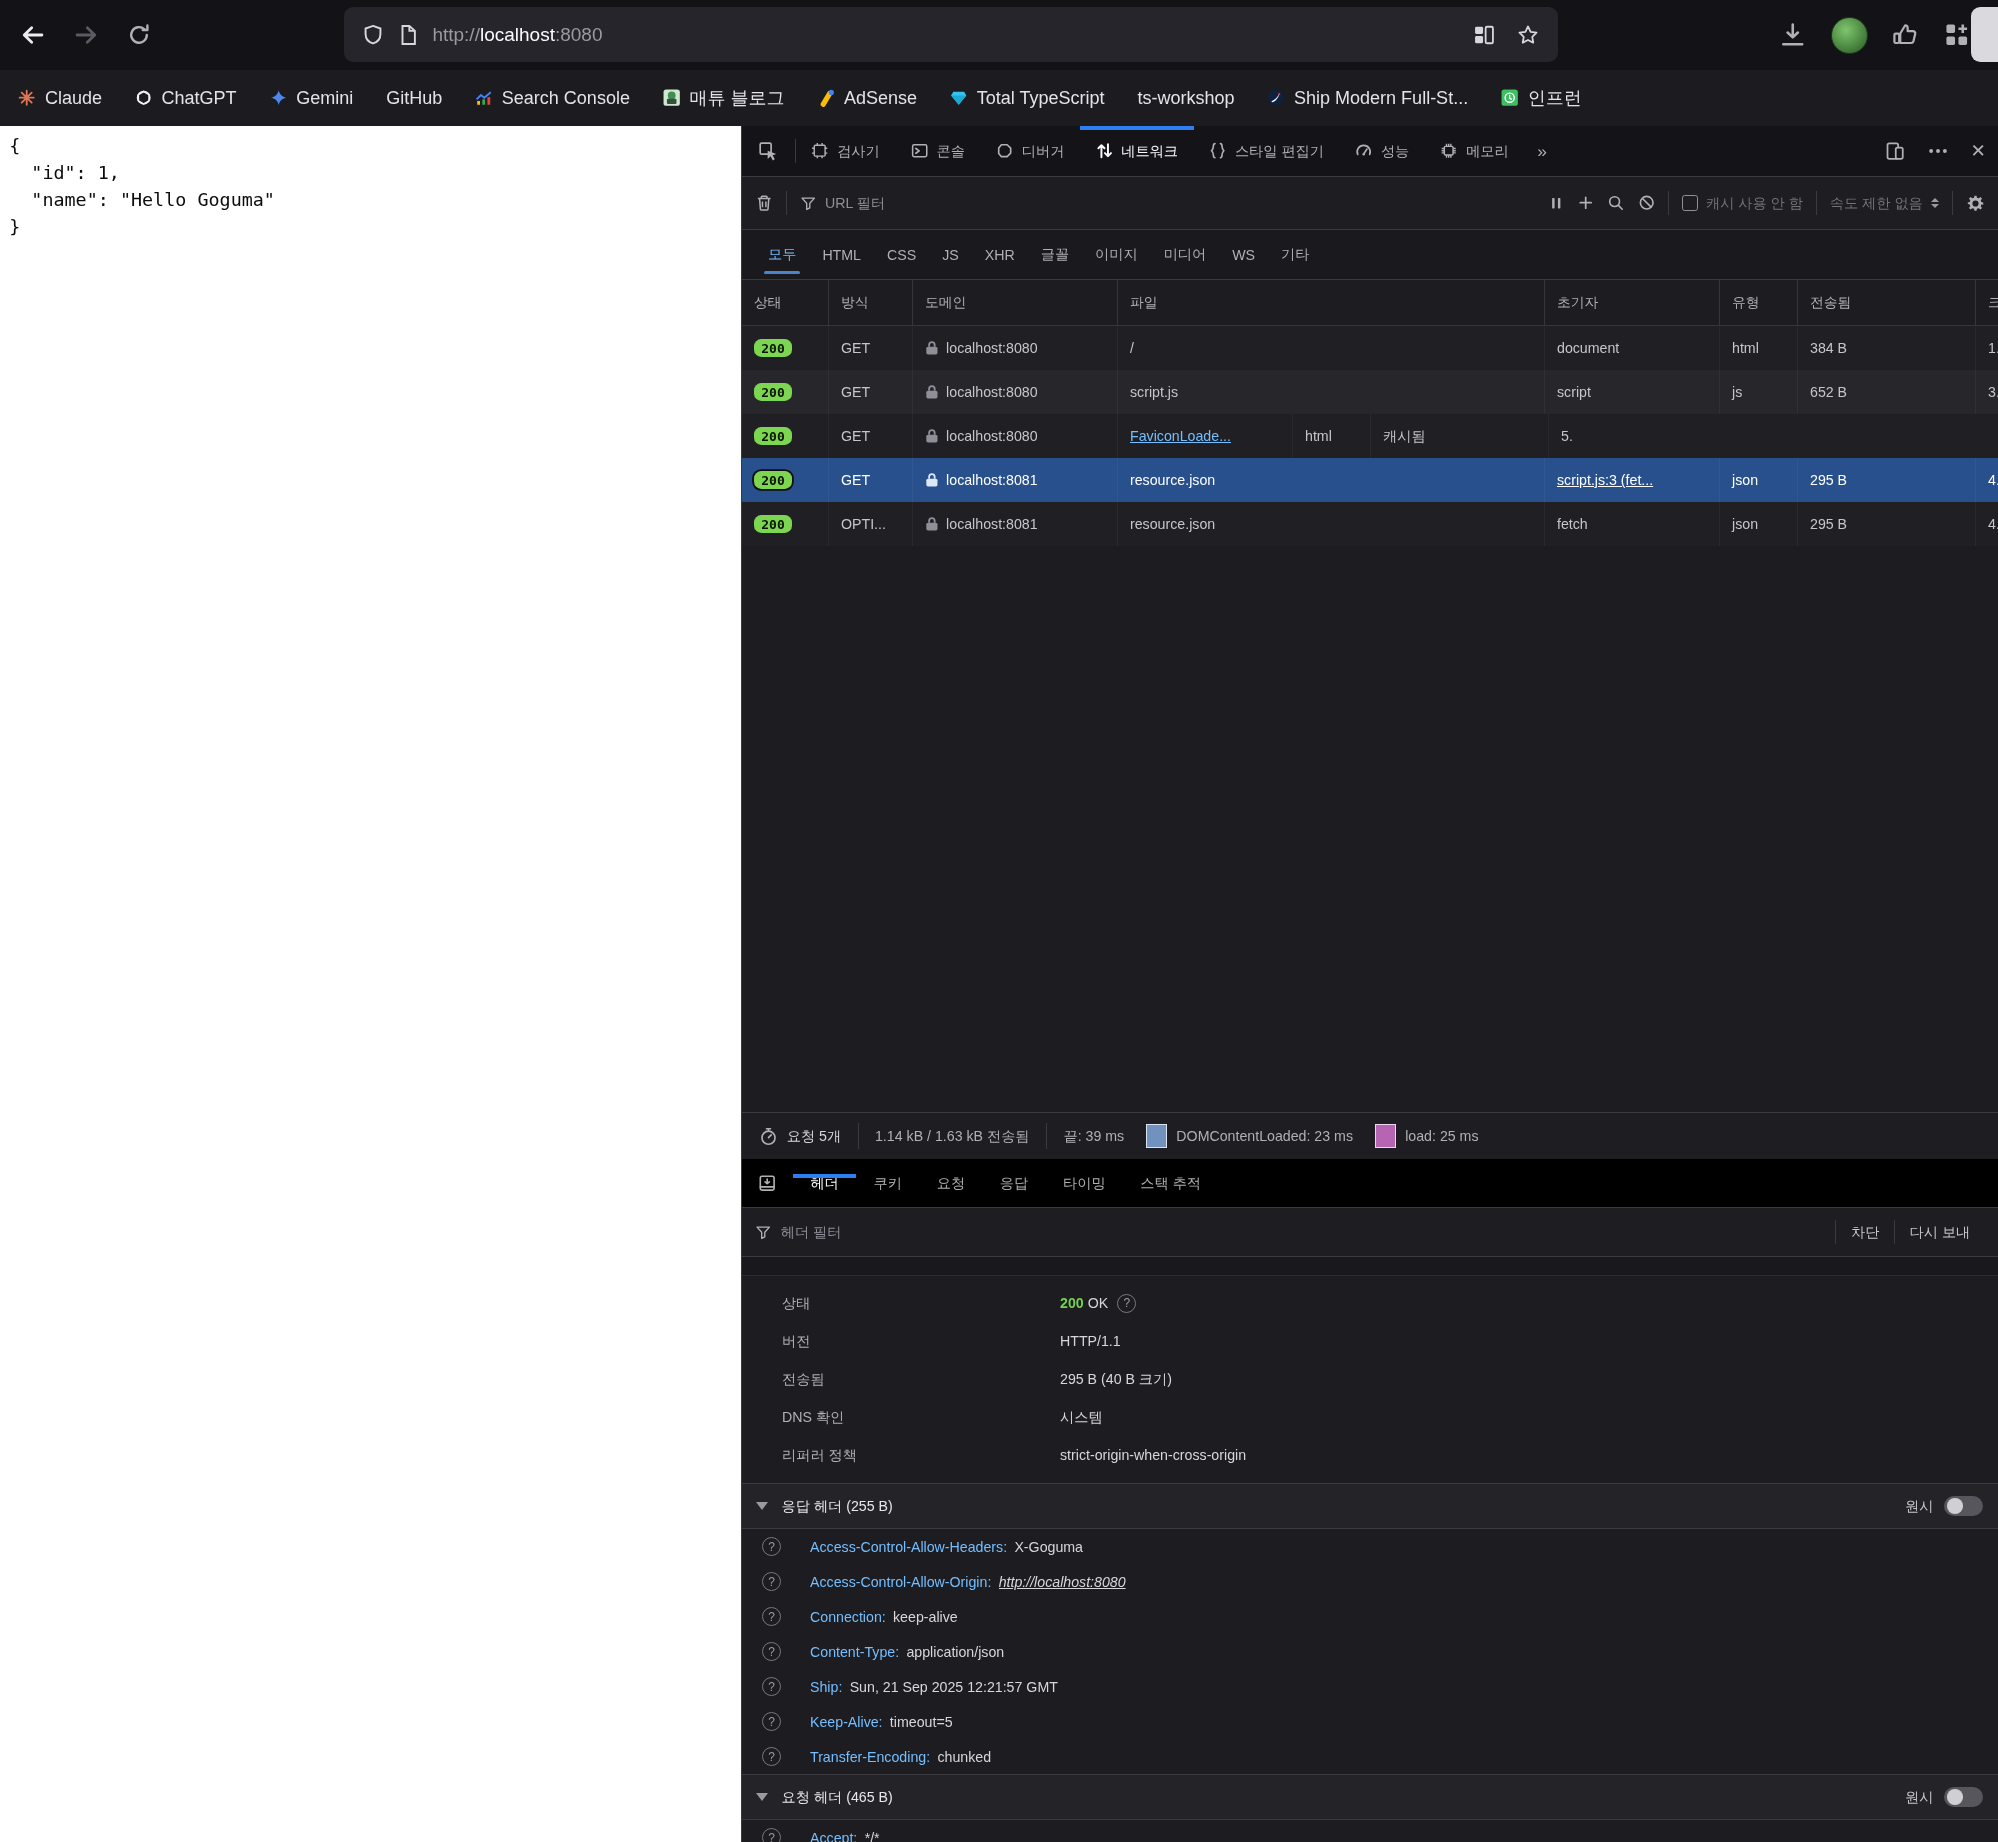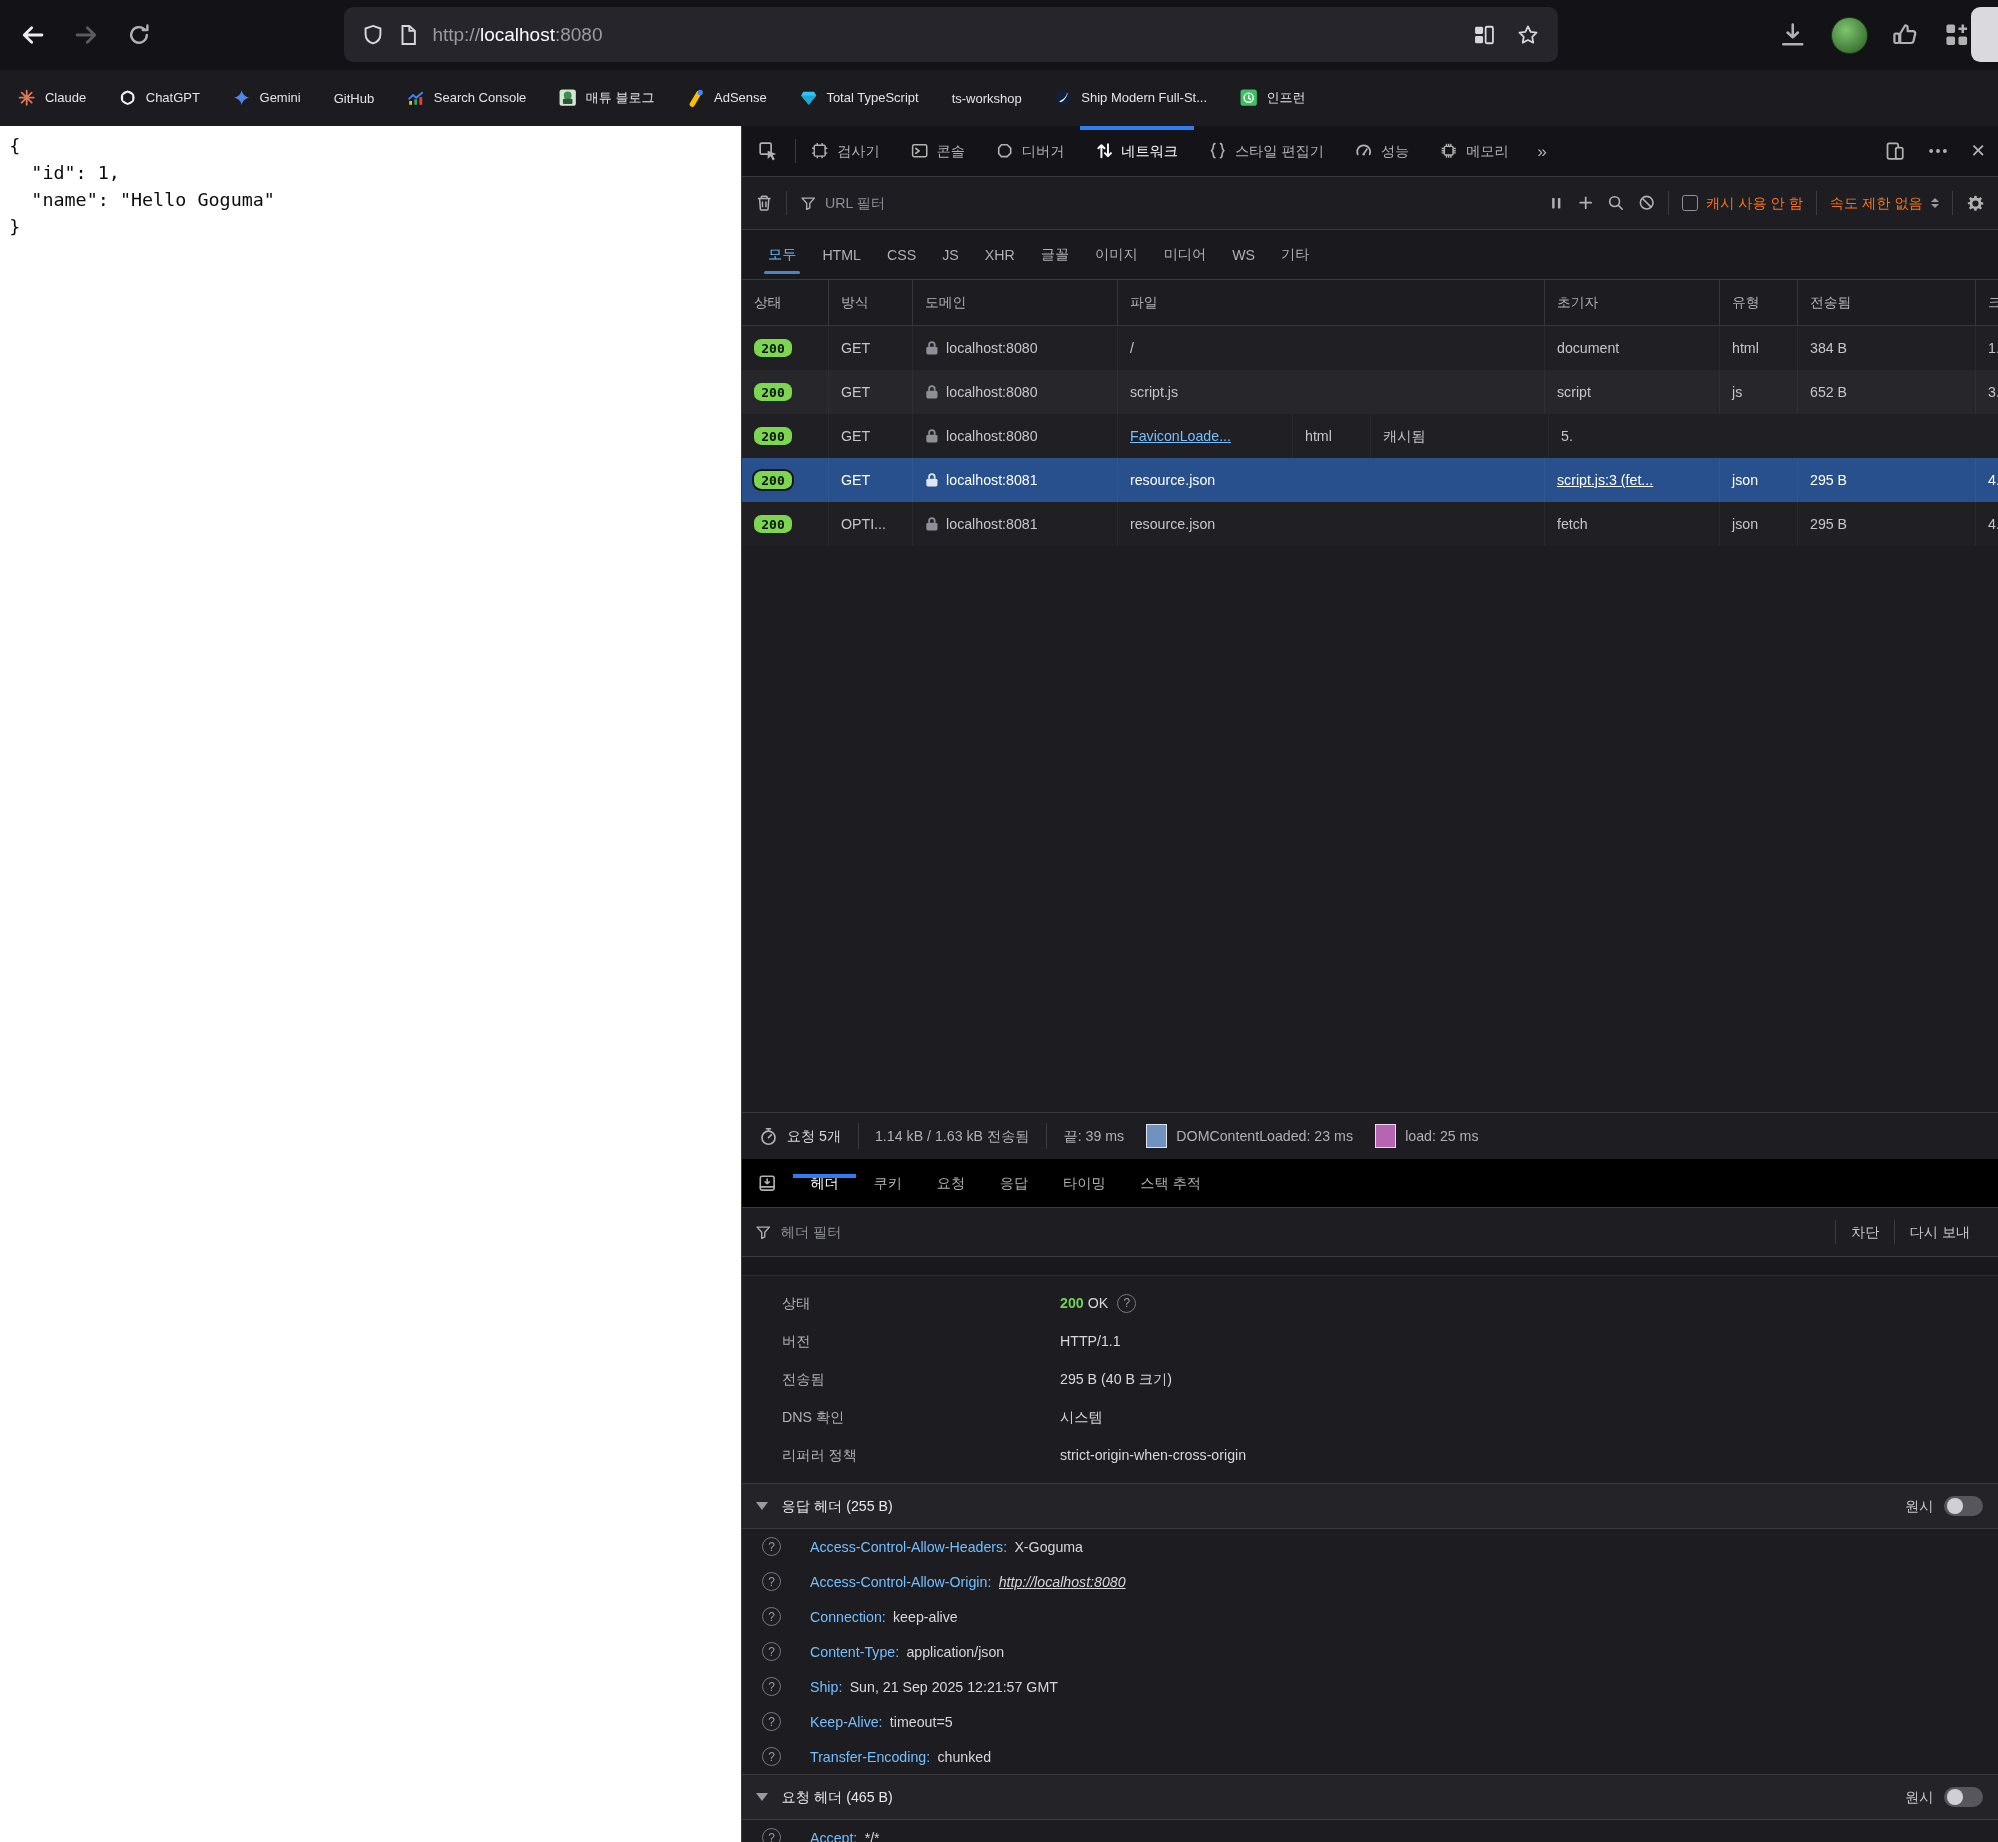--- a/index.html
+++ b/index.html
@@ -19,21 +19,21 @@
   .url-text .host { color:#fbfbfe; }
   .urlbar .right-icons { margin-left:auto; display:flex; align-items:center; gap:20px; color:#d8d8dc; }
   .urlbar .right-icons .ubi { width:24px; height:24px; }
   .tb-right { position:absolute; right:27.5px; top:0; height:70px; display:flex; align-items:center; gap:24px; }
   .tb-icon { width:27.5px; height:27.5px; color:#ededf0; }
   .tb-icon svg { width:27.5px; height:27.5px; }
   .avatar { width:37px; height:37px; border-radius:50%; background:radial-gradient(circle at 40% 35%, #7fc46e 0%, #4c8a42 55%, #2c5428 100%); border:0.9px solid #1e3a1c; }
   .corner-box { position:absolute; right:-13px; top:7.3px; width:40px; height:55px; background:#d9d9de; border-radius:9.2px; }
 
   .bookmarks { height:56px; background:#1b1b20; display:flex; align-items:center; gap:33px; padding-left:18.4px; flex:0 0 auto; overflow:hidden; }
-  .bm { display:flex; align-items:center; gap:9.2px; color:#e4e4e7; font-size:13px; white-space:nowrap; }
+  .bm { display:flex; align-items:center; gap:9.2px; color:#e4e4e7; font-size:18px; white-space:nowrap; }
   .bm-icon { width:17.4px; height:17.4px; flex:0 0 auto; }
   .bm-icon svg { width:17.4px; height:17.4px; }
 
   
   .content { flex:1; display:flex; min-height:0; }
   .page { width:741px; background:#ffffff; flex:0 0 auto; }
   .page pre { font-family:"DejaVu Sans Mono","Liberation Mono",monospace; font-size:18.4px; line-height:27px; color:#0c0c0d; padding:5.5px 0 0 9.2px; }
 
   
   .devtools { flex:1; min-width:0; background:#1c1c21; border-left:0.9px solid #3a3a3f; display:flex; flex-direction:column; font-size:14.2px; overflow:hidden; }
@@ -55,21 +55,21 @@
   .dt-tabbar-right { margin-left:auto; display:flex; align-items:center; gap:22px; padding-right:0; }
   .dt-tabbar-right .ic { width:19px; height:19px; }
   .dt-close { font-size:18.4px; color:#b1b1b3; width:27.5px; }
 
   .dt-filterrow { height:53px; background:#1d1d22; border-bottom:0.9px solid #3a3a3f; display:flex; align-items:center; padding:0 13px; gap:13px; flex:0 0 auto; }
   .dt-filterrow .ic { width:17.4px; height:17.4px; flex:0 0 auto; }
   .flt-input { display:flex; align-items:center; gap:8.3px; flex:1; min-width:0; }
   .flt-input input { background:transparent; border:none; outline:none; color:#d7d7db; font-size:14.2px; font-family:inherit; width:100%; }
   .flt-input input::placeholder { color:#8f8f98; }
   .cbx { width:15.6px; height:15.6px; border:1.4px solid #8f8f98; border-radius:2.8px; flex:0 0 auto; }
-  .opt { display:flex; align-items:center; gap:8.3px; white-space:nowrap; color:#f97316;text-align:center; }
+  .opt { display:flex; align-items:center; gap:8.3px; white-space:nowrap; color:#737373;text-align:center; }
   .caret { display:flex; flex-direction:column; gap:1.8px; }
   .caret i { width:0; height:0; border-left:4.6px solid transparent; border-right:4.6px solid transparent; }
   .caret .up { border-bottom:4.6px solid #9a9aa1; }
   .caret .dn { border-top:4.6px solid #9a9aa1; }
 
   .dt-typefilters { height:50px; background:#19191e; border-bottom:0.9px solid #3a3a3f; display:flex; align-items:stretch; gap:0; padding-left:13px; flex:0 0 auto; }
   .tf { position:relative; display:flex; align-items:center; padding:0 13px; color:#b1b1b3; }
   .tf.active { color:#74bfff; }
   .tf.active::after { content:""; position:absolute; bottom:4.6px; left:9.2px; right:9.2px; height:3.7px; border-radius:1.8px; background:#4d84c9; }
 

